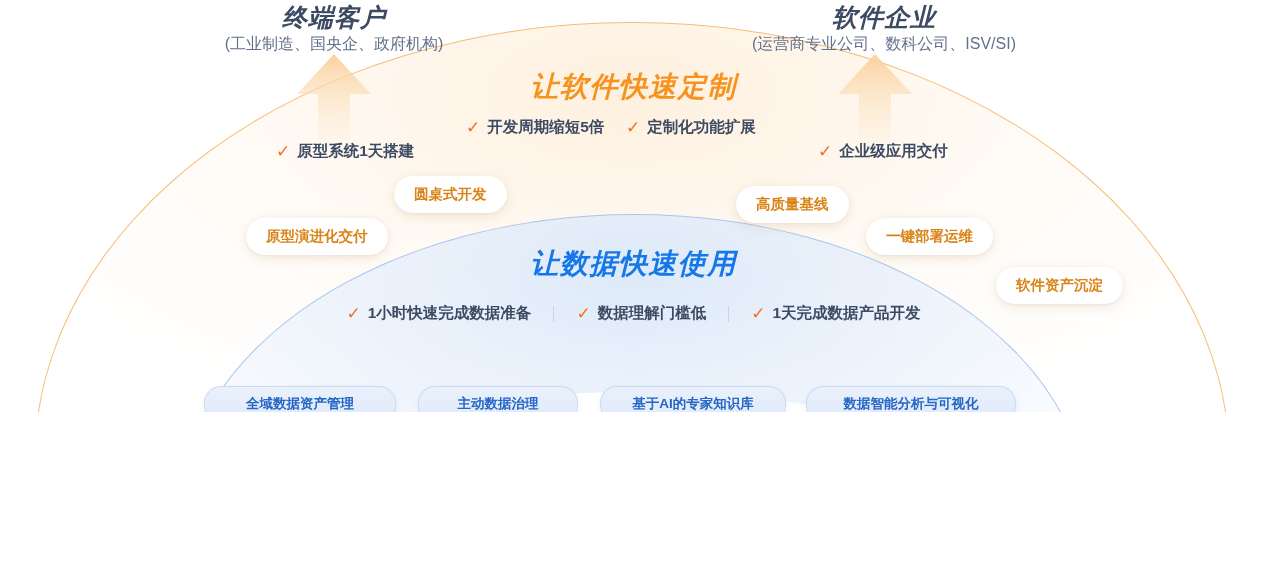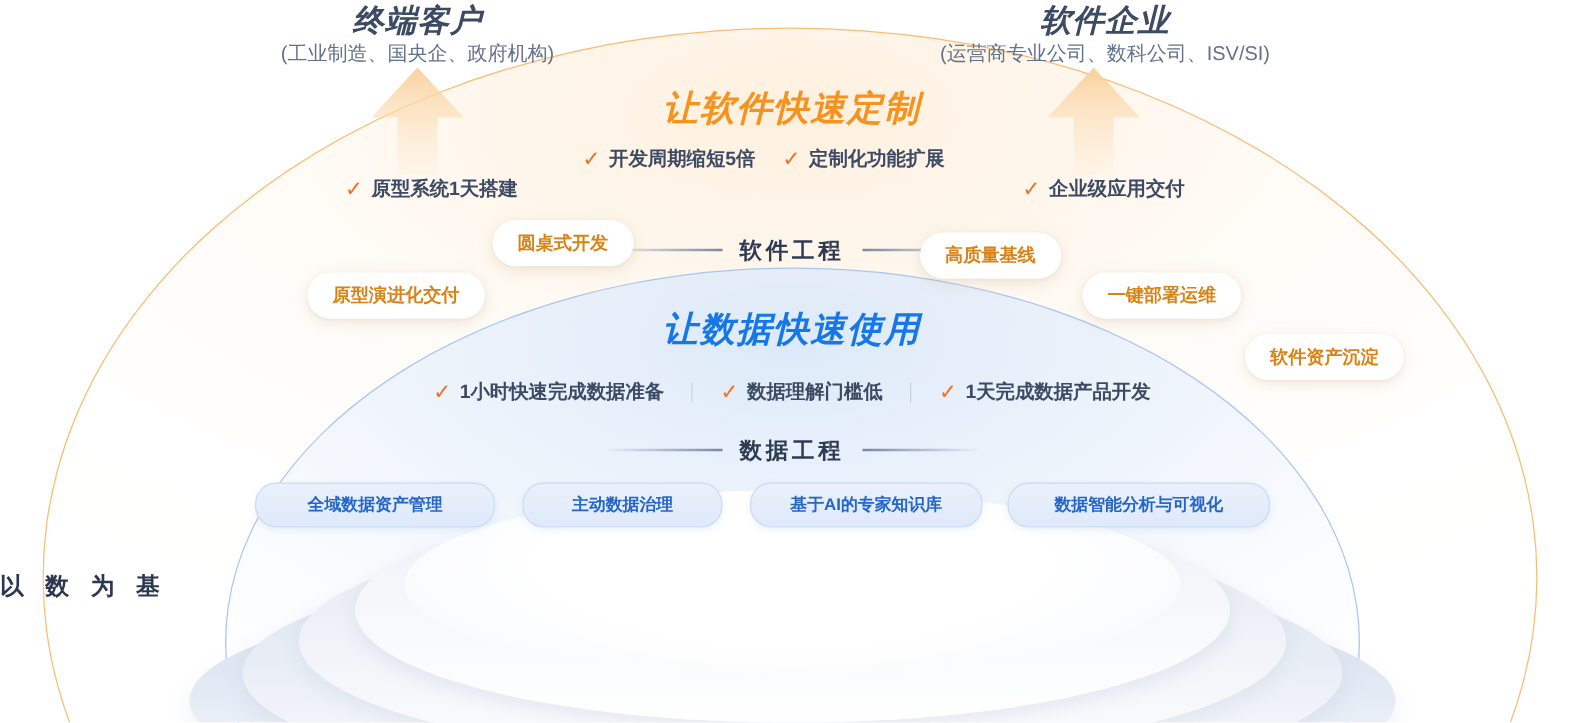--- a/index.html
+++ b/index.html
@@ -6,21 +6,21 @@
   html, body {
     width: 1267px;
     height: 578px;
     overflow: hidden;
     background: #ffffff;
     font-family: "Liberation Sans", "DejaVu Sans", sans-serif;
   }
   #stage {
     position: relative;
     width: 1267px;
-    height: 578px;
+    height: 412px;
     background: #ffffff;
     overflow: hidden;
     border-radius: 17px;
   }
 
   
   .dome-outer {
     position: absolute;
     left: 34px;
     top: 22px;
@@ -308,25 +308,20 @@
   </div>
   <div class="check-item" id="feat-c">
     <span class="tick">✓</span>
     <span>定制化功能扩展</span>
   </div>
   <div class="check-item" id="feat-d">
     <span class="tick">✓</span>
     <span>企业级应用交付</span>
   </div>
 
-  <div class="section-label" id="label-software">
-    <span class="rule"></span>
-    <span class="lbl">软件工程</span>
-    <span class="rule right"></span>
-  </div>
 
   <div class="pill-o" id="pill-o1">圆桌式开发</div>
   <div class="pill-o" id="pill-o2">高质量基线</div>
   <div class="pill-o" id="pill-o3">原型演进化交付</div>
   <div class="pill-o" id="pill-o4">一键部署运维</div>
   <div class="pill-o" id="pill-o6">软件资产沉淀</div>
 
   <div class="band-title" id="title-data">让数据快速使用</div>
 
   <div class="data-feature-row">
@@ -339,25 +334,20 @@
       <span class="tick">✓</span>
       <span>数据理解门槛低</span>
     </div>
     <span class="vdiv"></span>
     <div class="check-item">
       <span class="tick">✓</span>
       <span>1天完成数据产品开发</span>
     </div>
   </div>
 
-  <div class="section-label" id="label-data">
-    <span class="rule"></span>
-    <span class="lbl">数据工程</span>
-    <span class="rule right"></span>
-  </div>
 
   <div class="pill-b" id="pill-b1">全域数据资产管理</div>
   <div class="pill-b" id="pill-b2">主动数据治理</div>
   <div class="pill-b" id="pill-b3">基于AI的专家知识库</div>
   <div class="pill-b" id="pill-b4">数据智能分析与可视化</div>
 
   <div id="foundation">以 数 为 基</div>
 
 </div>
 

